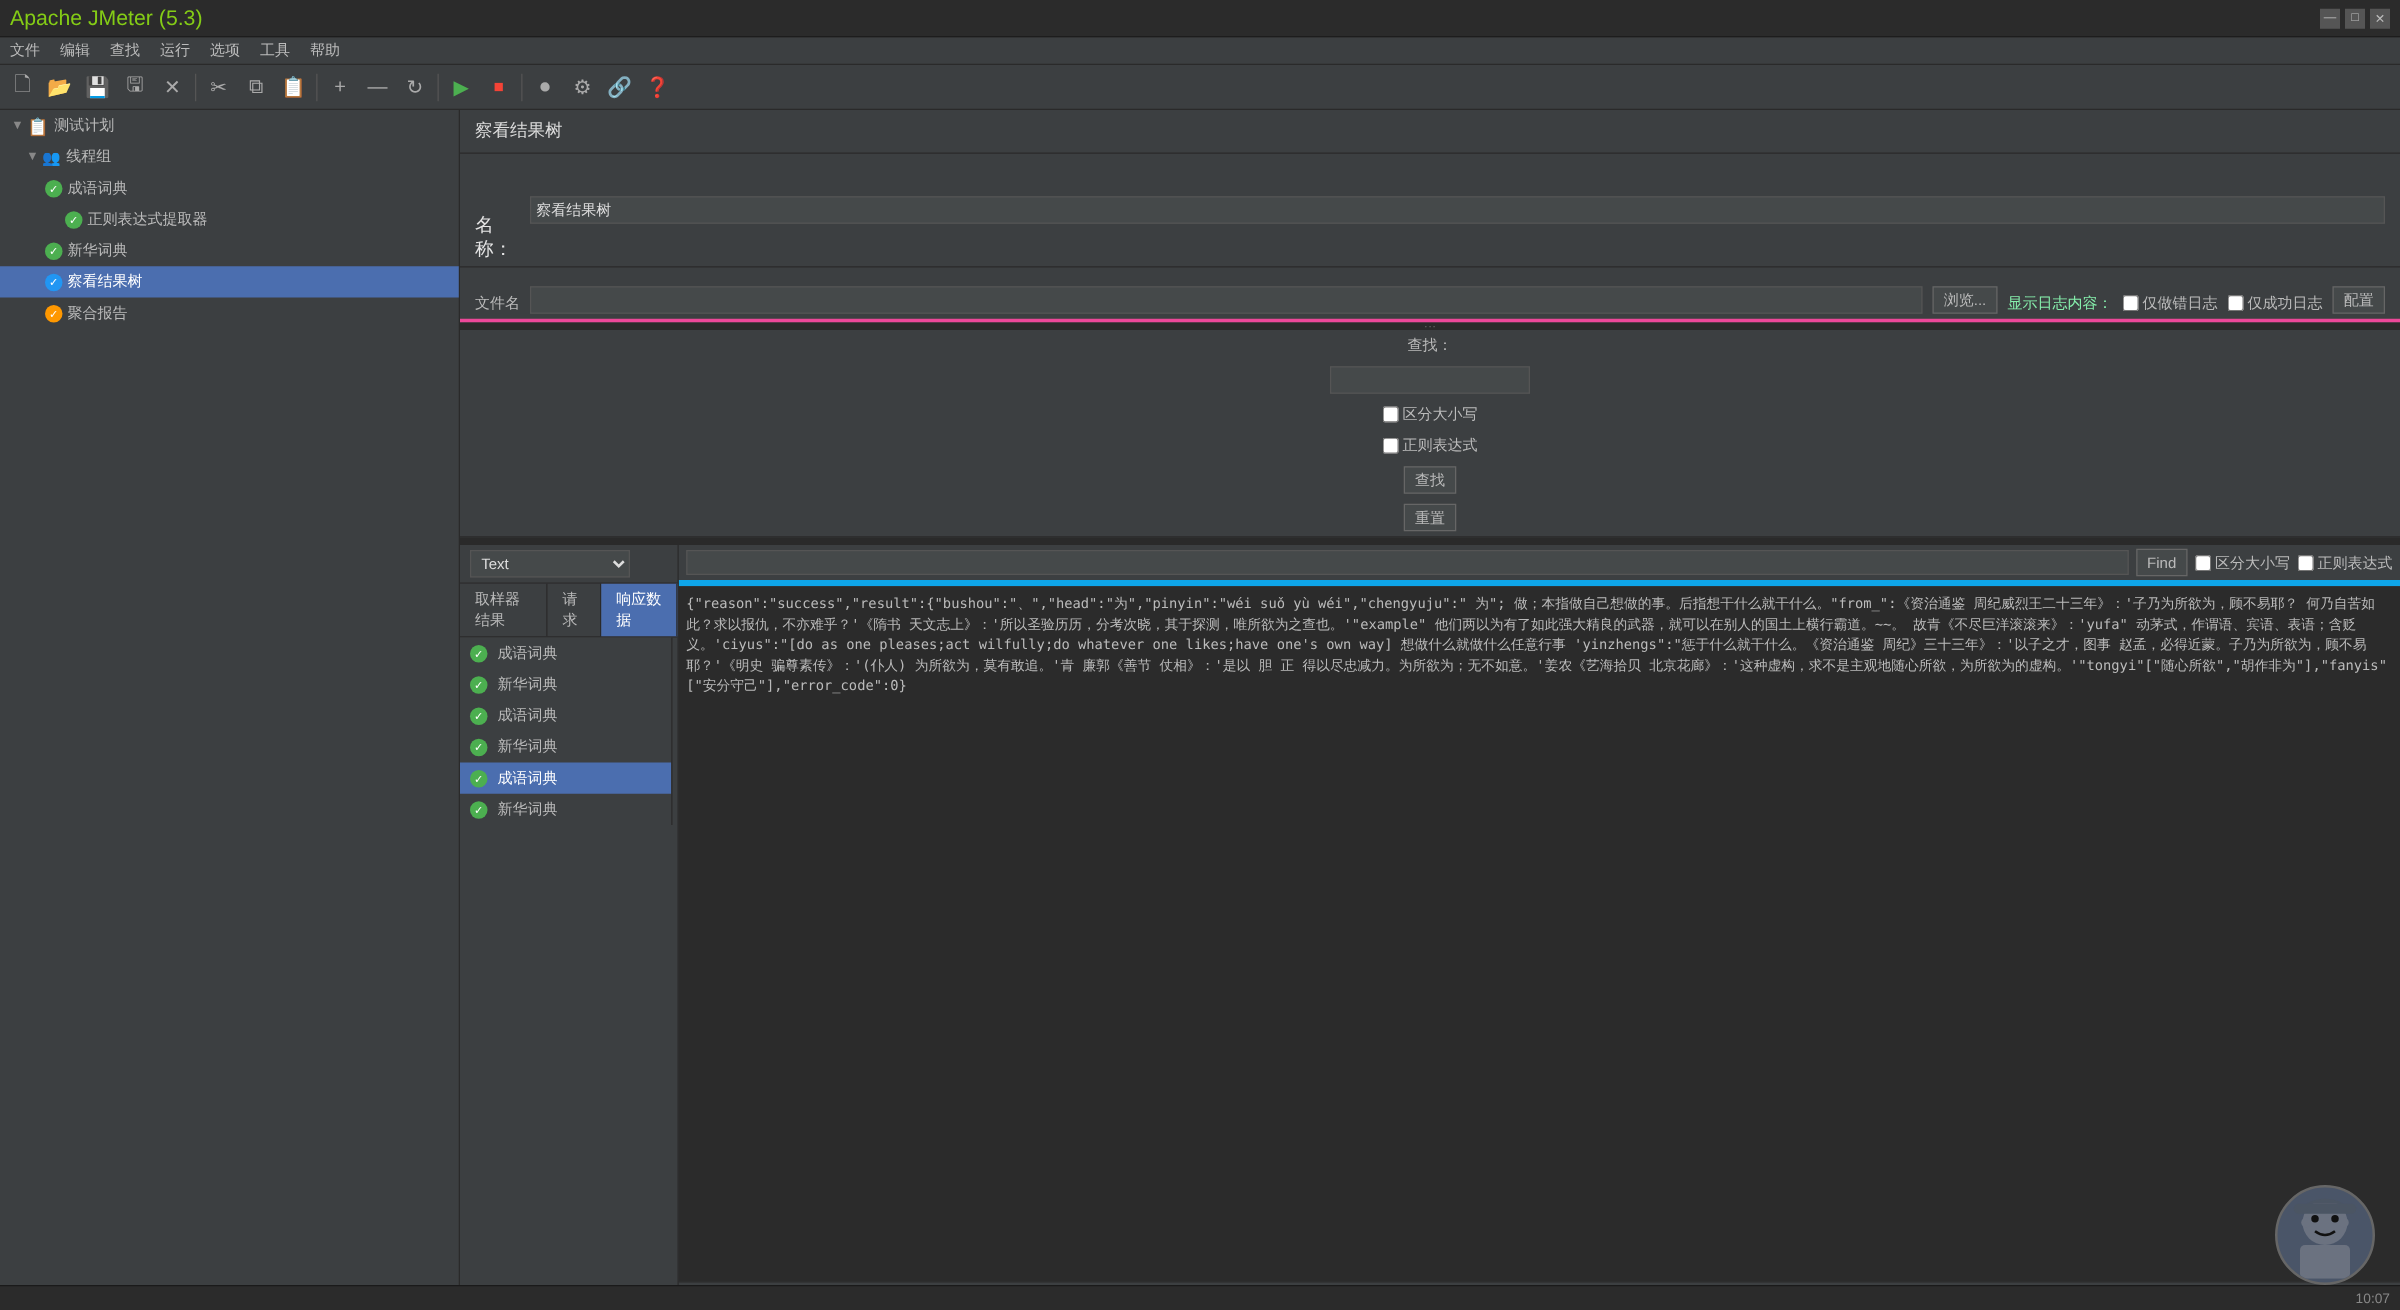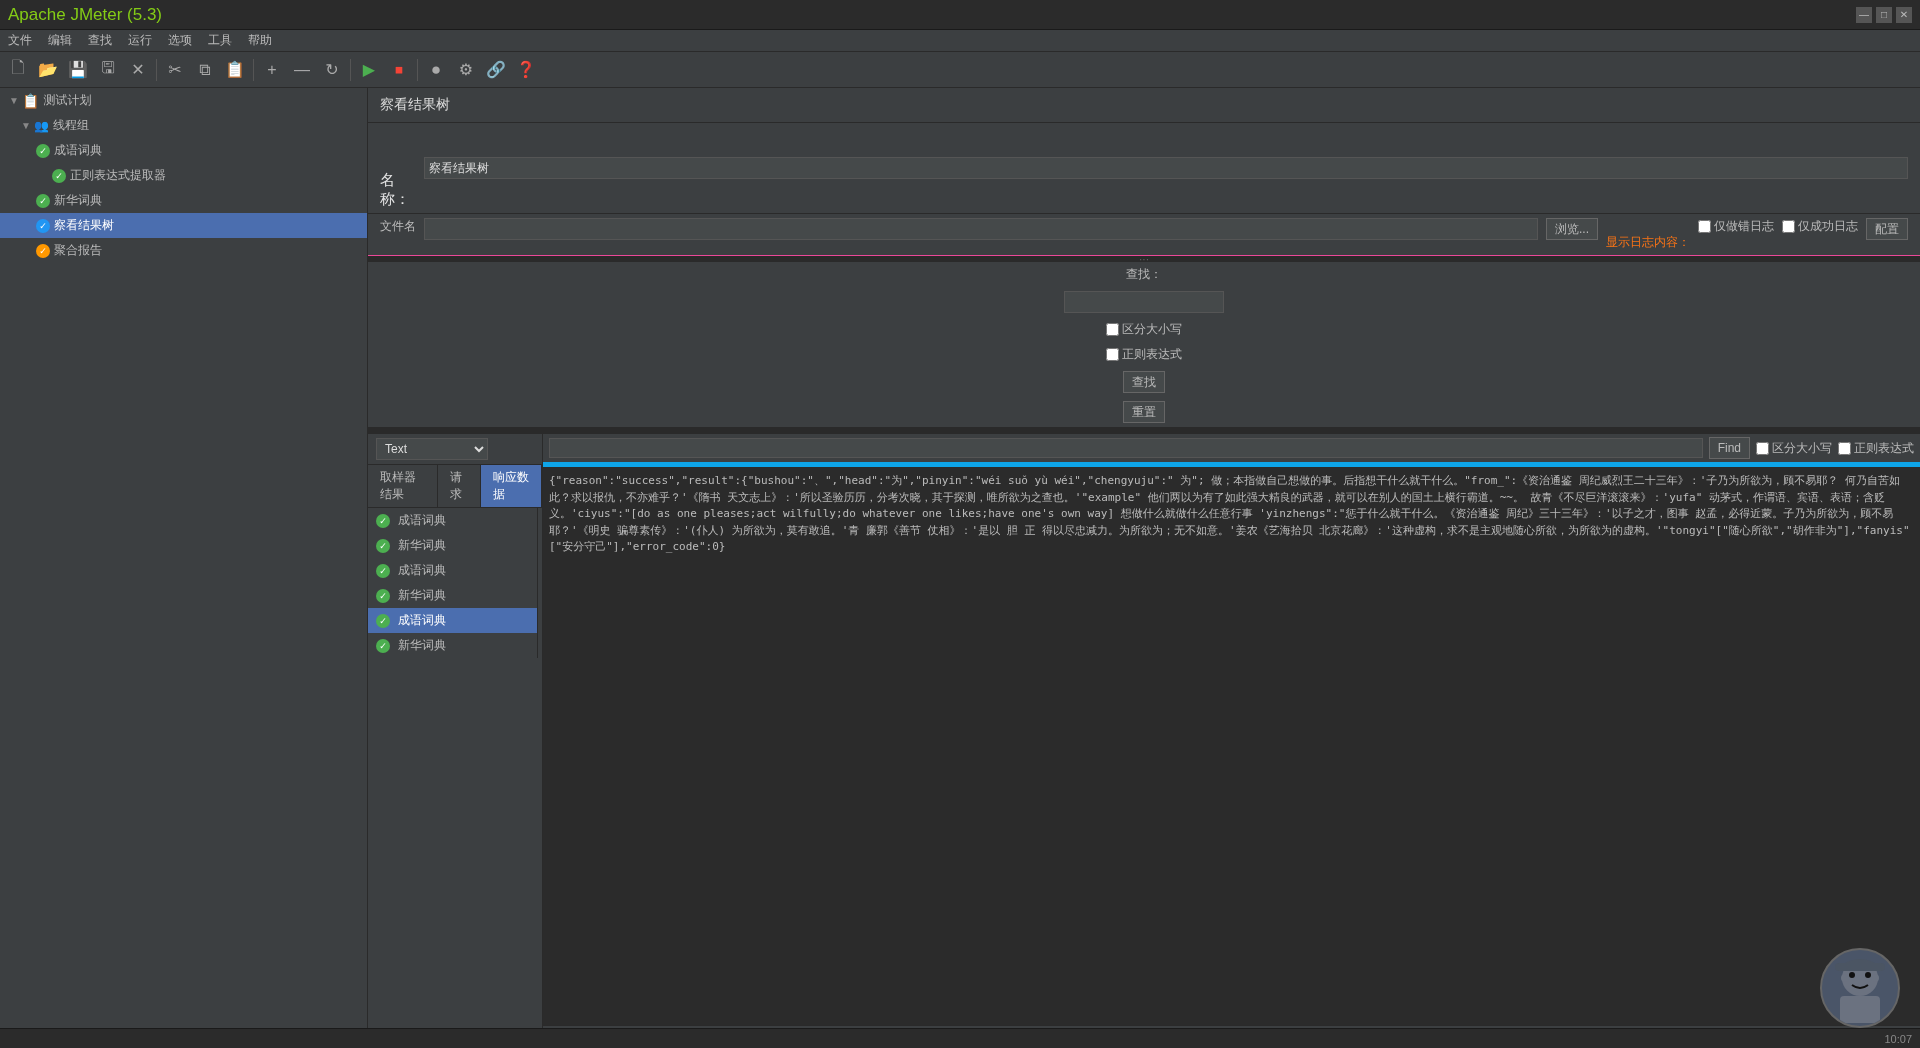--- a/index.html
+++ b/index.html
@@ -157,24 +157,24 @@
       border-bottom: 1px solid #2a2a2a;
     }
     .file-row-label {
       color: #bbb;
       font-size: 12px;
       flex-shrink: 0;
     }
 
     .log-options-row {
       display: flex;
-      align-items: flex-start;
+      align-items: flex-end;
       padding: 4px 12px;
       gap: 8px;
-      border-bottom: 1px solid #ec4899;
+      border-bottom: 3px solid #ec4899;
     }
     .file-name-label {
       color: #bbb;
       font-size: 12px;
       width: 36px;
       flex-shrink: 0;
     }
     .file-name-input {
       flex: 1;
       background: #45494a;
@@ -256,21 +256,21 @@
       border-bottom: 1px solid #2a2a2a;
       gap: 4px;
     }
     .type-select {
       background: #45494a;
       border: 1px solid #555;
       color: #ddd;
       font-size: 12px;
       padding: 2px 4px;
       height: 22px;
-      width: 112px;
+      width: 128px;
     }
 
     
     .tabs-bar {
       display: flex;
       background: #3c3f41;
       border-bottom: 1px solid #2a2a2a;
     }
     .tab {
       padding: 4px 12px;
@@ -470,21 +470,21 @@
       <span class="form-label">名称：</span>
       <input class="form-input" type="text" value="察看结果树" style="">
     </div>
 
 
 
     <div class="log-options-row">
       <span class="file-name-label">文件名</span>
       <input class="file-name-input" type="text" value="" style="">
       <button class="btn">浏览...</button>
-      <span style="color:#f97316;font-size:12px;margin-top:16px;">显示日志内容：</span>
+      <span style="color:#86efac;font-size:12px;margin-top:16px;">显示日志内容：</span>
       <label class="checkbox-label">
         <input type="checkbox" style="">
         <span>仅做错日志</span>
       </label>
       <label class="checkbox-label">
         <input type="checkbox" style="">
         <span>仅成功日志</span>
       </label>
       <button class="btn">配置</button>
     </div>

